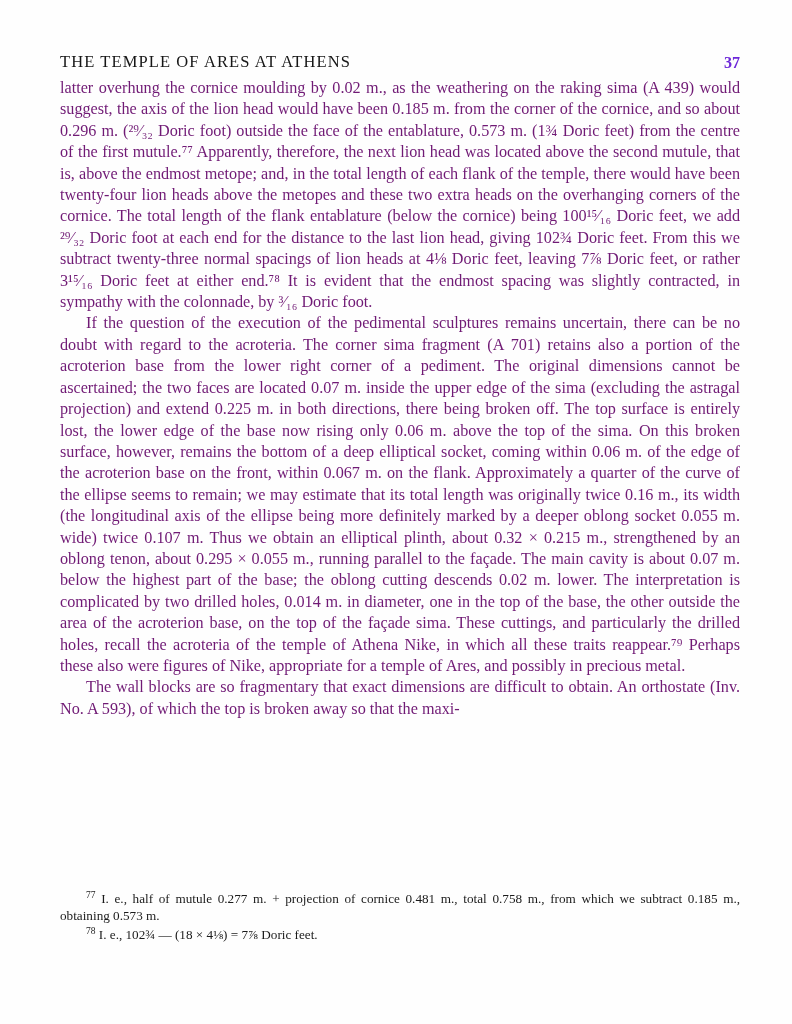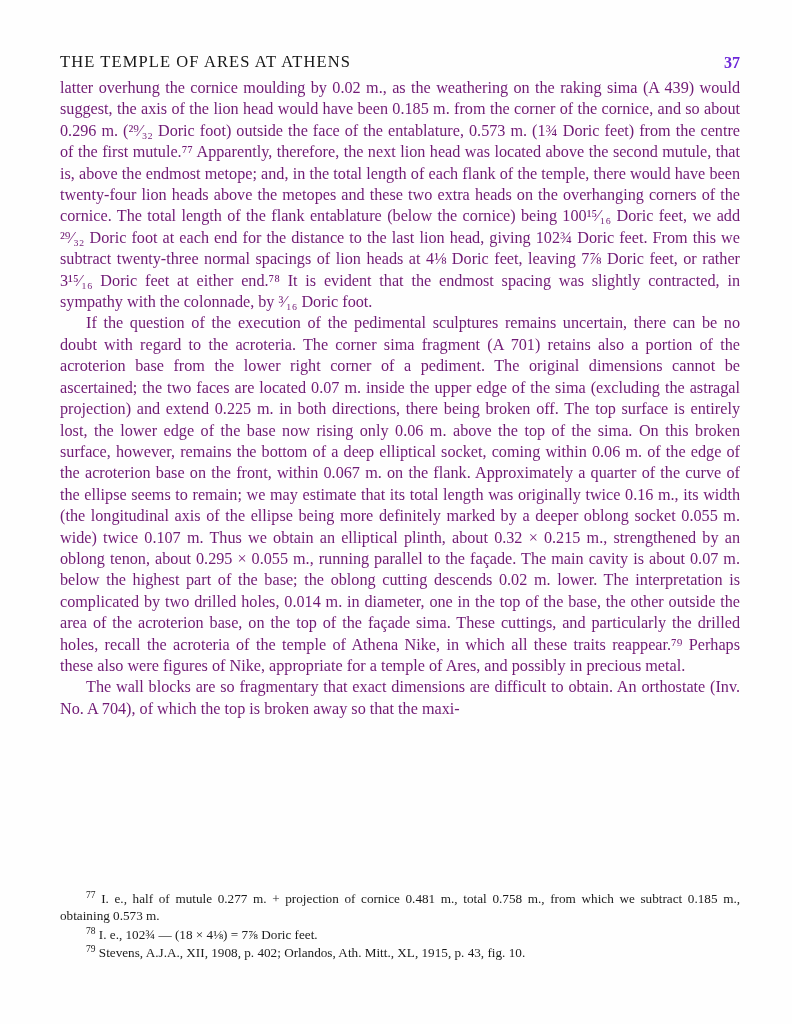--- a/index.html
+++ b/index.html
@@ -100,33 +100,29 @@
 
   <div class="content">
 
     <div class="running-head">
       <span class="title">THE TEMPLE OF ARES AT ATHENS</span>
       <span class="pageno">37</span>
     </div>
 
     <p class="body">latter overhung the cornice moulding by 0.02 m., as the weathering on the raking sima (A 439) would suggest, the axis of the lion head would have been 0.185 m. from the corner of the cornice, and so about 0.296 m. (²⁹⁄₃₂ Doric foot) outside the face of the entablature, 0.573 m. (1¾ Doric feet) from the centre of the first mutule.⁷⁷ Apparently, therefore, the next lion head was located above the second mutule, that is, above the endmost metope; and, in the total length of each flank of the temple, there would have been twenty-four lion heads above the metopes and these two extra heads on the overhanging corners of the cornice. The total length of the flank entablature (below the cornice) being 100¹⁵⁄₁₆ Doric feet, we add ²⁹⁄₃₂ Doric foot at each end for the distance to the last lion head, giving 102¾ Doric feet. From this we subtract twenty-three normal spacings of lion heads at 4⅛ Doric feet, leaving 7⅞ Doric feet, or rather 3¹⁵⁄₁₆ Doric feet at either end.⁷⁸ It is evident that the endmost spacing was slightly contracted, in sympathy with the colonnade, by ³⁄₁₆ Doric foot.</p>
     <p class="body indent">If the question of the execution of the pedimental sculptures remains uncertain, there can be no doubt with regard to the acroteria. The corner sima fragment (A 701) retains also a portion of the acroterion base from the lower right corner of a pediment. The original dimensions cannot be ascertained; the two faces are located 0.07 m. inside the upper edge of the sima (excluding the astragal projection) and extend 0.225 m. in both directions, there being broken off. The top surface is entirely lost, the lower edge of the base now rising only 0.06 m. above the top of the sima. On this broken surface, however, remains the bottom of a deep elliptical socket, coming within 0.06 m. of the edge of the acroterion base on the front, within 0.067 m. on the flank. Approximately a quarter of the curve of the ellipse seems to remain; we may estimate that its total length was originally twice 0.16 m., its width (the longitudinal axis of the ellipse being more definitely marked by a deeper oblong socket 0.055 m. wide) twice 0.107 m. Thus we obtain an elliptical plinth, about 0.32 × 0.215 m., strengthened by an oblong tenon, about 0.295 × 0.055 m., running parallel to the façade. The main cavity is about 0.07 m. below the highest part of the base; the oblong cutting descends 0.02 m. lower. The interpretation is complicated by two drilled holes, 0.014 m. in diameter, one in the top of the base, the other outside the area of the acroterion base, on the top of the façade sima. These cuttings, and particularly the drilled holes, recall the acroteria of the temple of Athena Nike, in which all these traits reappear.⁷⁹ Perhaps these also were figures of Nike, appropriate for a temple of Ares, and possibly in precious metal.</p>
-    <p class="body indent">The wall blocks are so fragmentary that exact dimensions are difficult to obtain. An orthostate (Inv. No. A 704), of which the top is broken away so that the maxi-</p>
+    <p class="body indent">The wall blocks are so fragmentary that exact dimensions are difficult to obtain. An orthostate (Inv. No. A 593), of which the top is broken away so that the maxi-</p>
 
   </div>
 
   <div class="notes">
     <div class="rule"></div>
     <p class="note ind">
       <span class="sup">77</span>
       <span>I. e., half of mutule 0.277 m. + projection of cornice 0.481 m., total 0.758 m., from which we subtract 0.185 m., obtaining 0.573 m.</span>
     </p>
     <p class="note ind">
       <span class="sup">78</span>
       <span>I. e., 102¾ — (18 × 4⅛) = 7⅞ Doric feet.</span>
     </p>
-    <p class="note ind">
-      <span class="sup">79</span>
-      <span>Stevens, A.J.A., XII, 1908, p. 402; Orlandos, Ath. Mitt., XL, 1915, p. 43, fig. 10.</span>
-    </p>
   </div>
 
 </div>
 
 </body></html>

